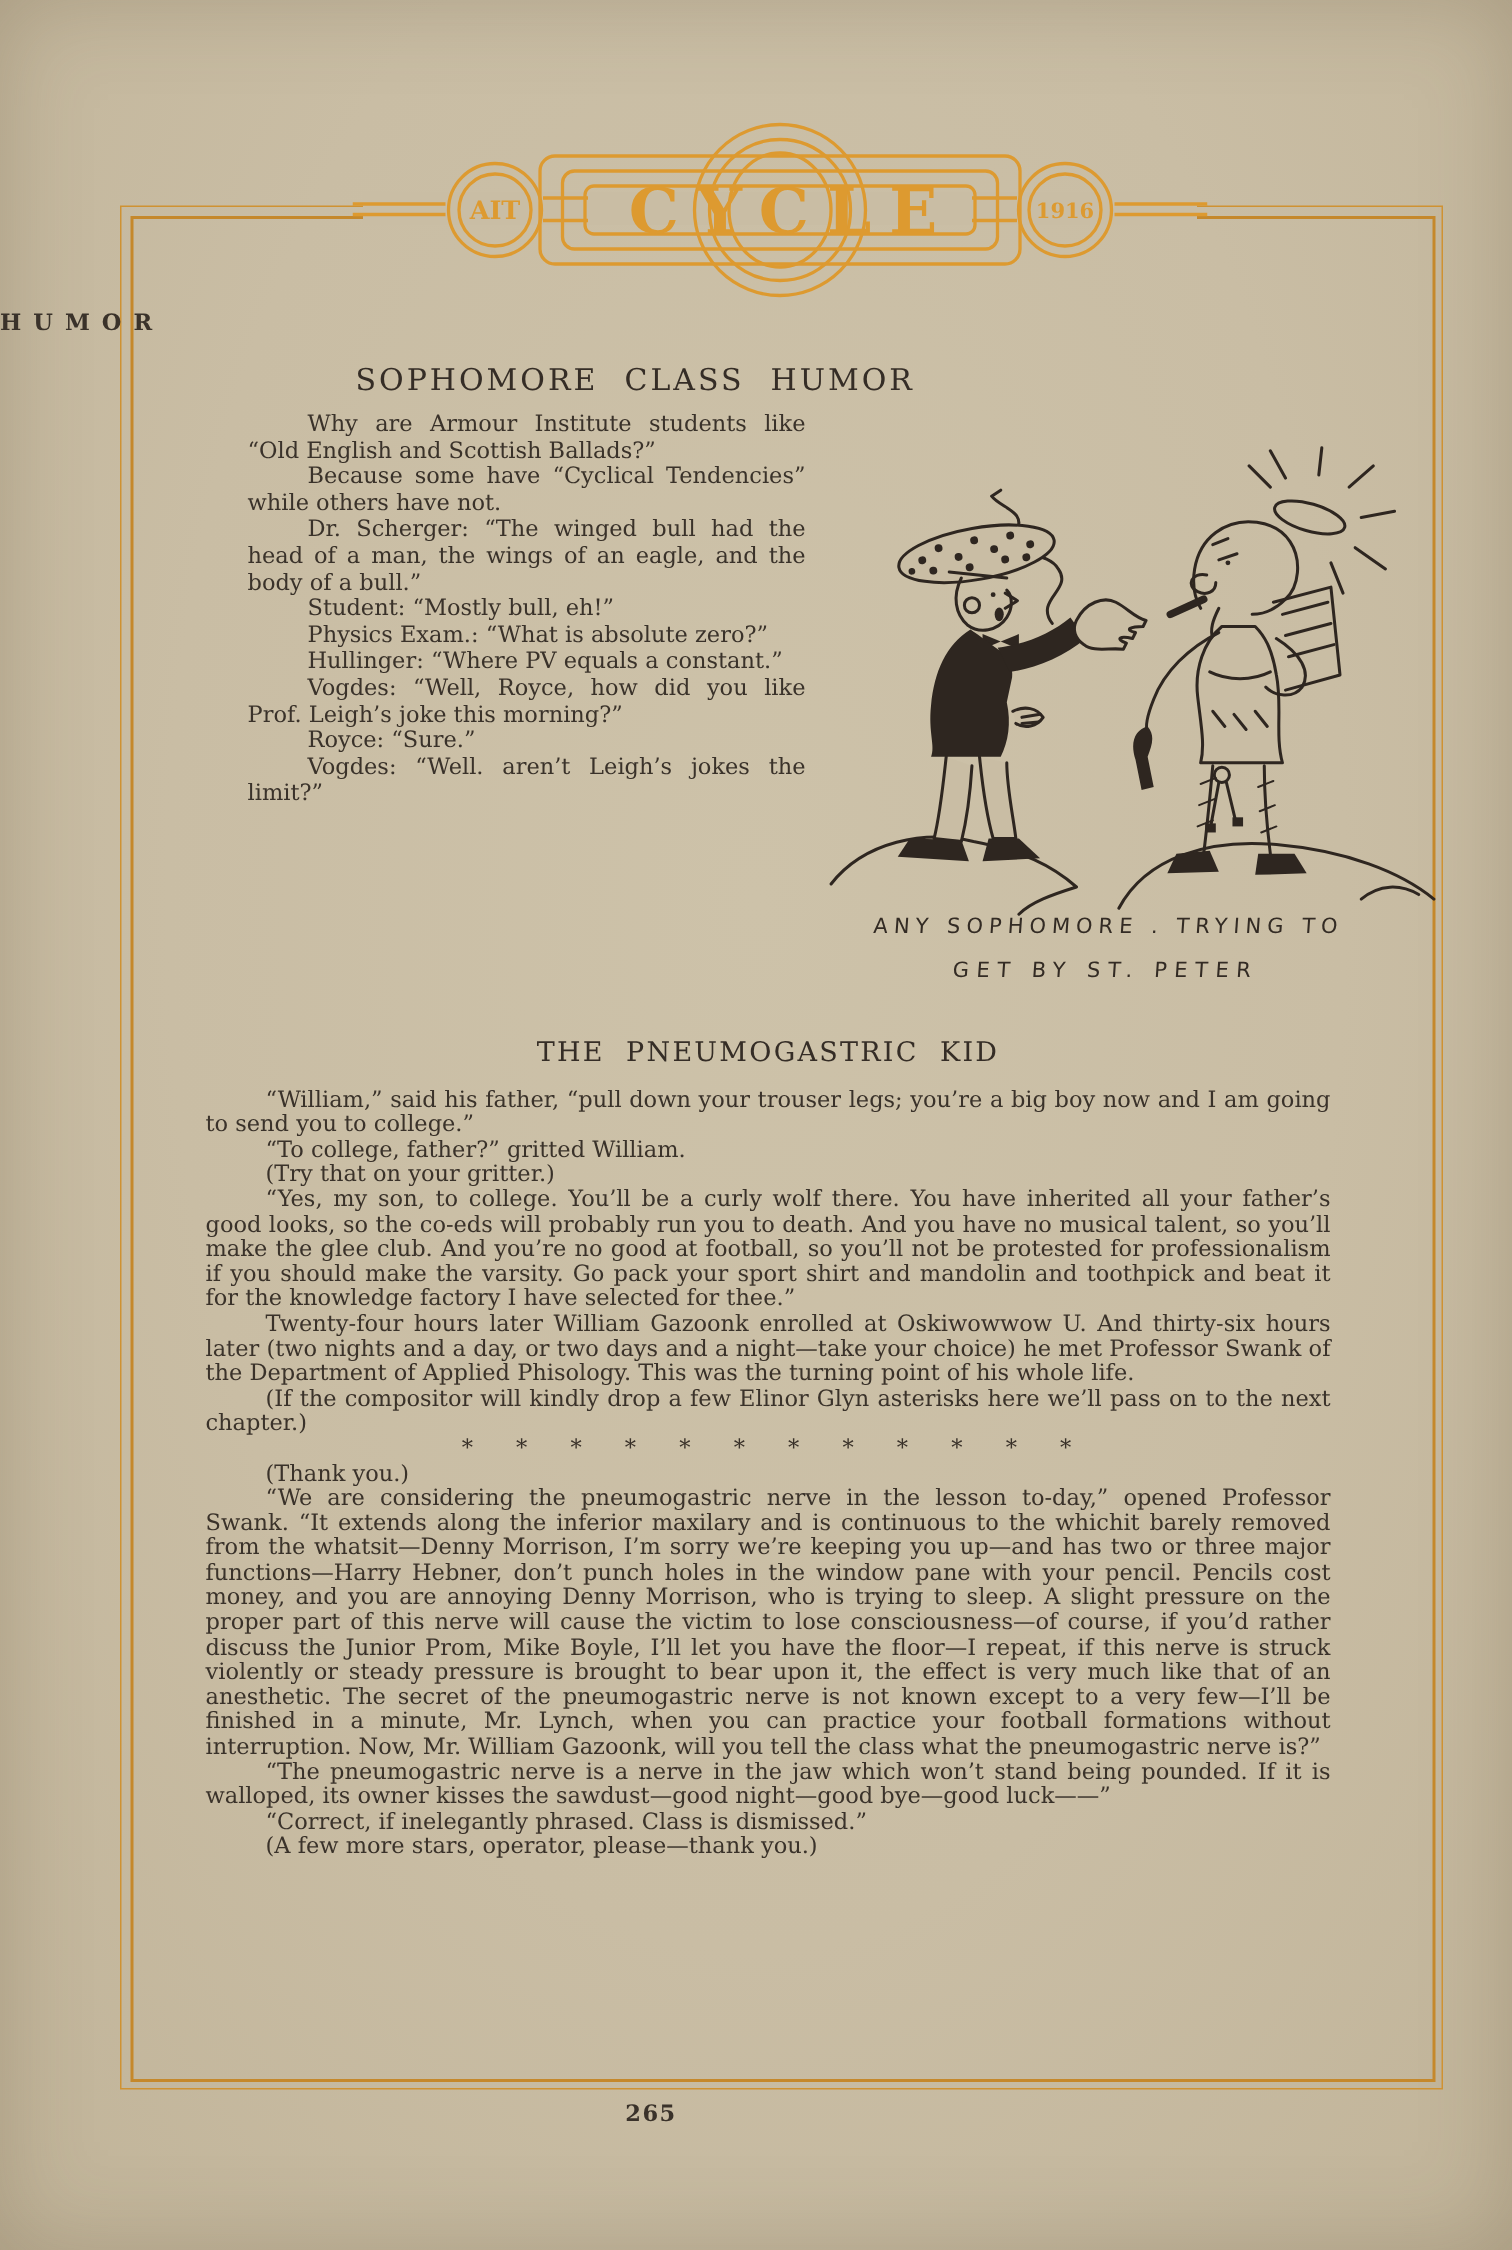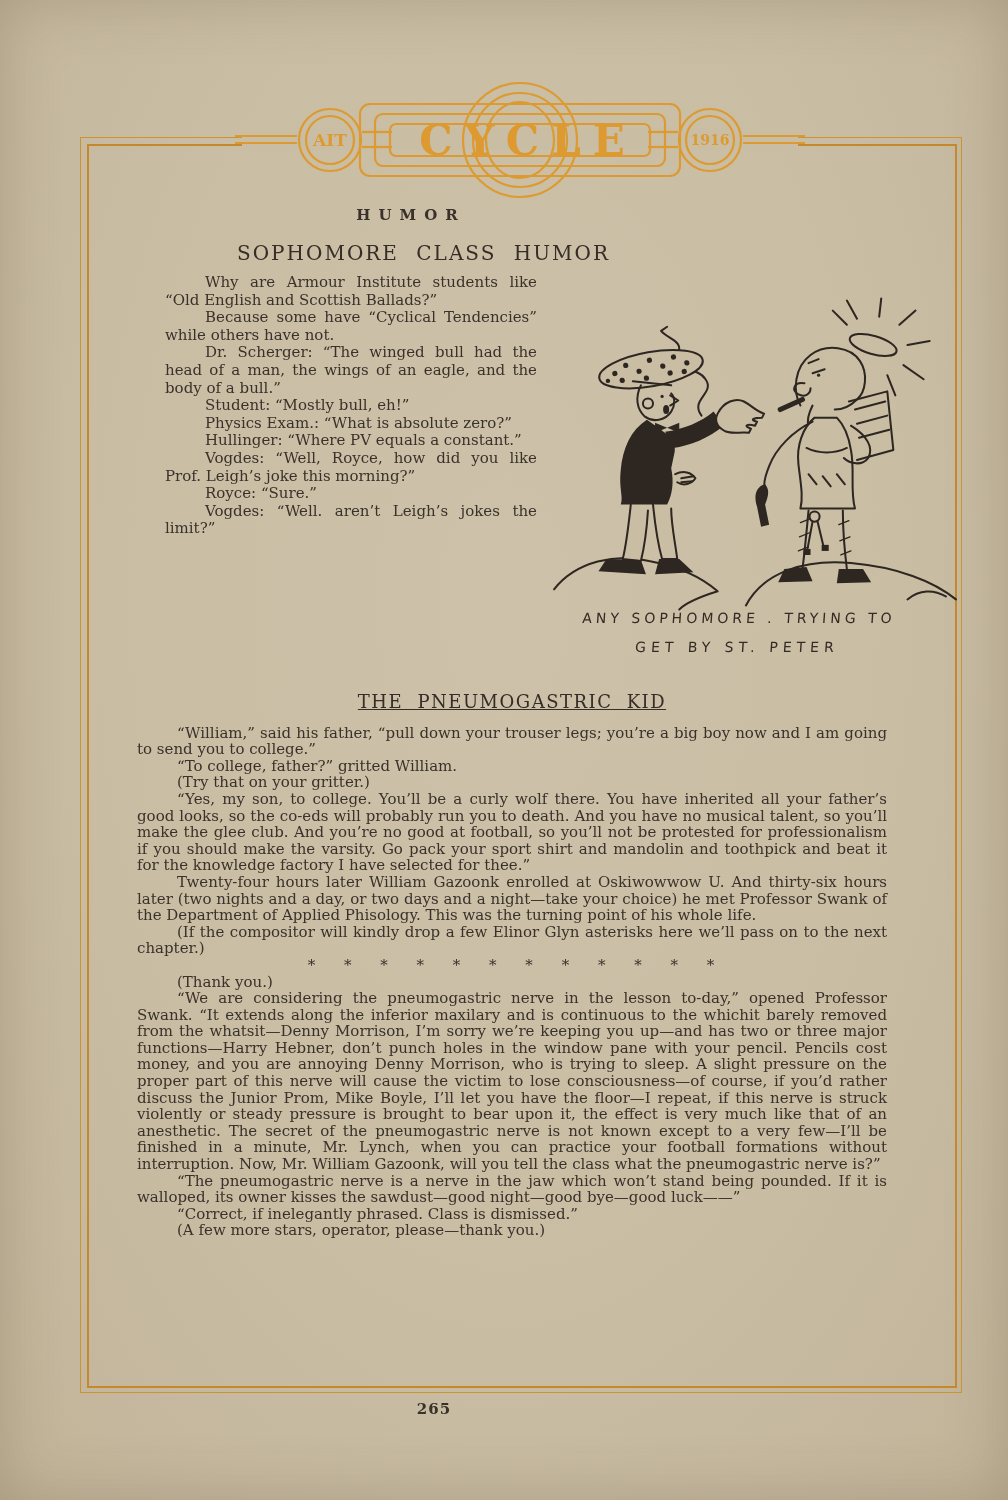--- a/index.html
+++ b/index.html
@@ -10,39 +10,39 @@
     font-family:"DejaVu Serif", serif;color:#3a322a;overflow:hidden;
     box-shadow:inset 0 0 60px rgba(90,75,50,.25);
   }
   
   .frame-outer{position:absolute;left:80px;top:137px;width:880px;height:1254px;border:1.5px solid #cf9232;}
   .frame-inner{position:absolute;left:87px;top:144px;width:866px;height:1240px;border:2px solid #c5882b;}
   .frame-gap-top{position:absolute;left:242px;top:128px;width:556px;height:22px;background:#c9bda4;}
   
   .ornament{position:absolute;left:235px;top:80px;width:570px;height:120px;}
   
-  .humor-heading{position:absolute;left:0;top:206px;width:822px;text-align:center;
+  .humor-heading{position:absolute;left:0;top:206px;width:822px;
     font-size:15px;font-weight:bold;letter-spacing:8px;color:#3a322a;}
   .page-title{position:absolute;left:0;top:241px;width:847px;text-align:center;
     font-size:20px;letter-spacing:2px;word-spacing:9px;color:#352d26;}
   
   .joke-col{position:absolute;left:137px;top:274px;width:372px;
     font-size:15px;line-height:17.6px;text-align:justify;margin-left:28px;}
   .joke-col p{margin:0;text-indent:40px;}
   
   .cartoon{position:absolute;left:548px;top:296px;width:414px;height:316px;}
   .cartoon-caption{position:absolute;left:548px;top:610px;width:380px;text-align:center;
     font-family:"DejaVu Sans", sans-serif;font-size:14px;letter-spacing:4px;color:#332b24;
     transform:skewX(-4deg);}
   .cartoon-caption .cap2{display:block;margin-top:13px;letter-spacing:5px;}
   
   .story{position:absolute;left:137px;top:694px;width:750px;
     font-size:15px;line-height:16.6px;text-align:justify;}
   .story-heading{text-align:center;font-size:18px;letter-spacing:1.5px;word-spacing:7px;
-    margin:0 0 14px 0;font-weight:normal;color:#352d26;text-decoration:underline;}
+    margin:0 0 14px 0;font-weight:normal;color:#352d26;}
   .story p{margin:0;text-indent:40px;}
   .asterisk-row{text-align:center;text-indent:0 !important;word-spacing:20px;letter-spacing:2px;}
   
   .page-number{position:absolute;left:0;top:1400px;width:868px;text-align:center;
     font-size:15px;font-weight:bold;letter-spacing:1px;color:#3a322a;}
   svg text{font-family:"DejaVu Serif", serif;}
 </style>
 </head>
 <body>
 

